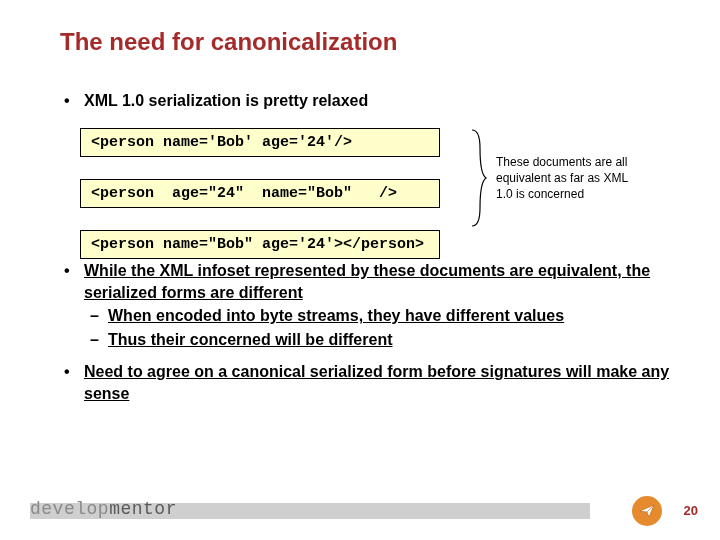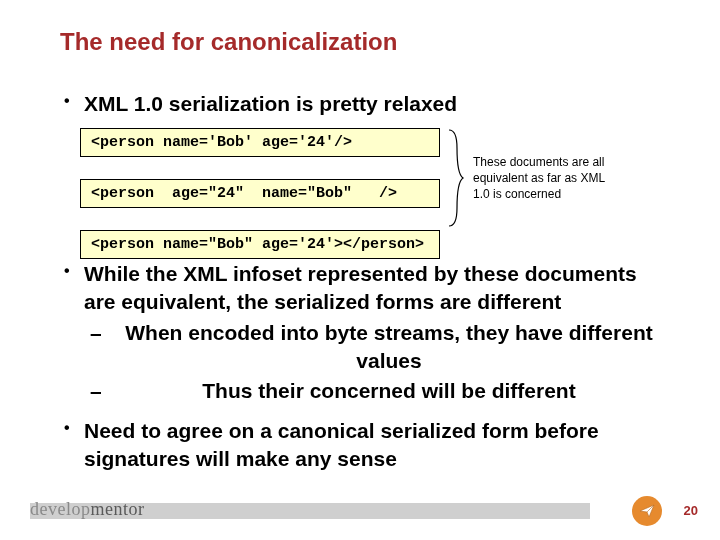--- a/index.html
+++ b/index.html
@@ -29,41 +29,40 @@
   .content {
     position: absolute;
     left: 60px;
     top: 90px;
     width: 610px;
   }
   ul.main {
     margin: 0;
     padding: 0;
     list-style: none;
-    font-size: 21px;
+    font-size: 16px;
     font-weight: bold;
   }
   ul.main > li {
     position: relative;
     padding-left: 24px;
     margin-bottom: 6px;
     line-height: 1.35;
   }
   ul.main > li::before {
     content: "•";
     position: absolute;
     left: 4px;
     top: 0;
     font-size: 16px;
   }
   ul.sub {
     list-style: none;
     margin: 2px 0 11px 0;
     padding: 0;
-    text-align: center;
   }
   ul.sub > li {
     position: relative;
     padding-left: 24px;
     margin-bottom: 2px;
   }
   ul.sub > li::before {
     content: "–";
     position: absolute;
     left: 6px;
@@ -81,62 +80,63 @@
     font-size: 15px;
     font-weight: bold;
     padding: 5px 10px;
     margin-bottom: 22px;
     width: 360px;
     white-space: pre;
     box-sizing: border-box;
   }
   .brace-wrap {
     position: absolute;
-    left: 445px;
+    left: 468px;
     top: 128px;
     display: flex;
     align-items: center;
   }
   .brace-svg {
     width: 20px;
     height: 100px;
     flex: 0 0 auto;
   }
   .annotation {
     font-size: 12px;
     line-height: 1.35;
     margin-left: 8px;
     width: 150px;
   }
   .second-block {
     position: absolute;
     left: 60px;
     top: 260px;
     width: 610px;
+    text-decoration: underline;
   }
   .footer-bar {
     position: absolute;
     left: 0;
     bottom: 14px;
     width: 100%;
     height: 30px;
   }
   .footer-grey {
     position: absolute;
     left: 30px;
     top: 7px;
     width: 560px;
     height: 16px;
     background: #cfcfcf;
   }
   .footer-logo {
     position: absolute;
     left: 30px;
     top: 3px;
-    font-family: Liberation Serif, serif;
+    font-family: Liberation Mono, monospace;
     font-size: 18px;
     letter-spacing: 0.5px;
     color: #8a8a8a;
   }
   .footer-logo .accent {
     color: #5a5a5a;
   }
   .footer-icon {
     position: absolute;
     right: 58px;

